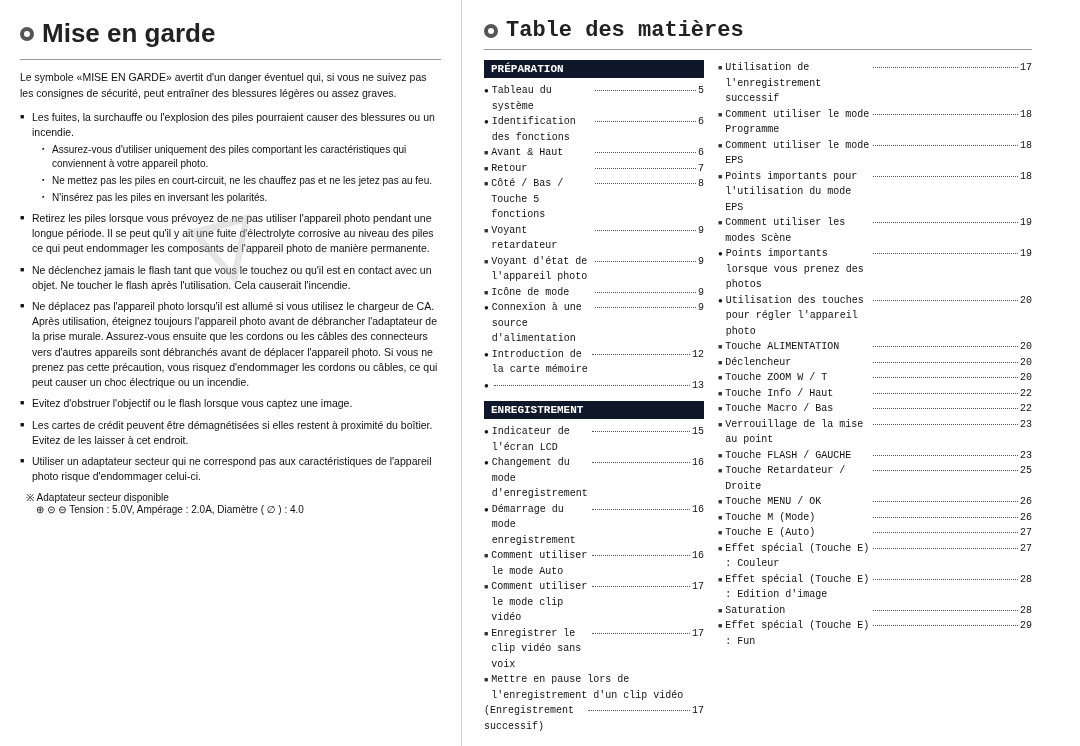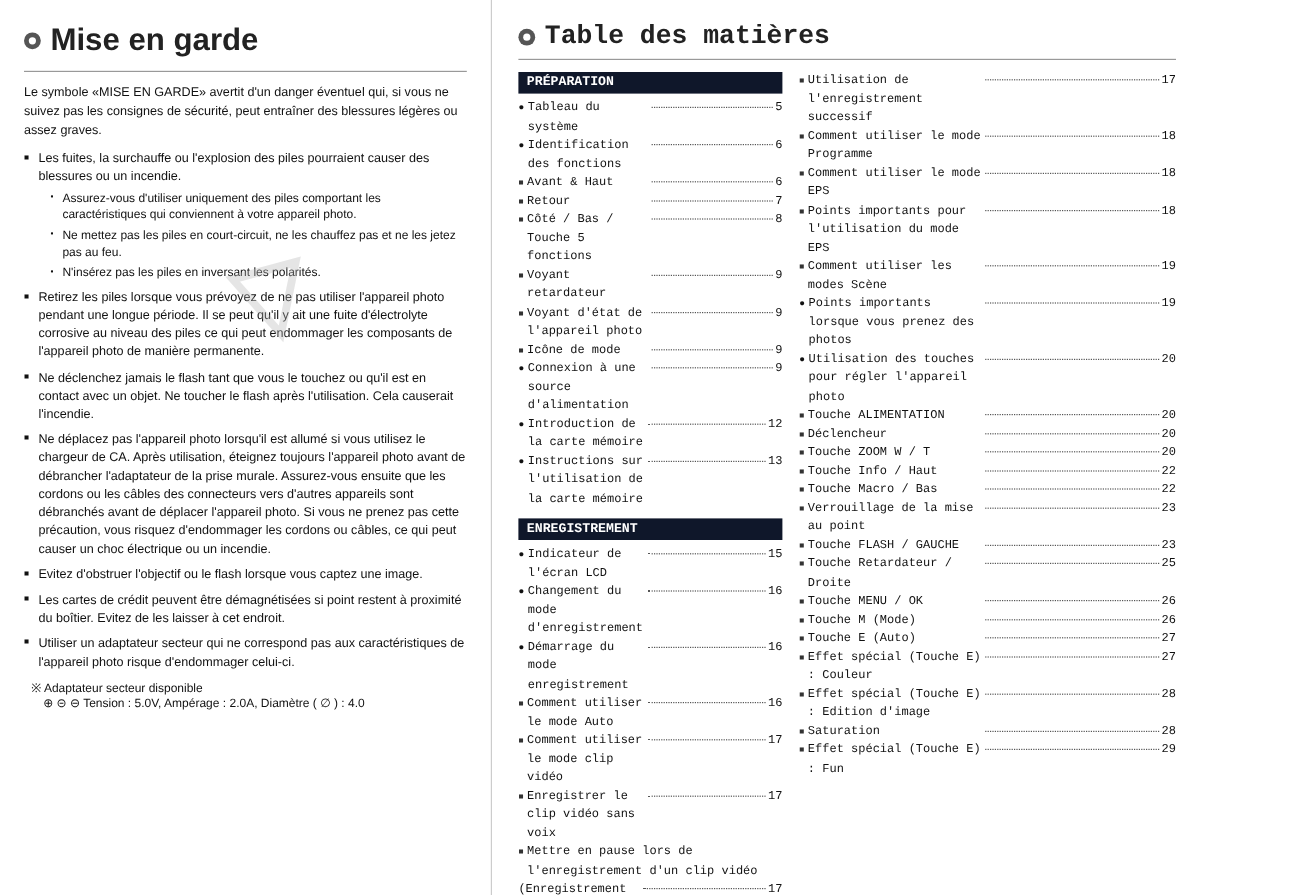--- a/index.html
+++ b/index.html
@@ -7,21 +7,21 @@
       width: 1080px;
       height: 746px;
       background: #fff;
       font-family: Arial, sans-serif;
       font-size: 11px;
       color: #111;
       display: flex;
       overflow: hidden;
     }
     .left-panel {
-      width: 410px;
+      width: 462px;
       padding: 18px 20px 18px 20px;
       border-right: 1px solid #ccc;
     }
     .right-panel {
       width: 590px;
       padding: 18px 20px 18px 22px;
       font-family: Liberation Mono, monospace;
     }
     .section-header {
       display: flex;
@@ -207,21 +207,21 @@
   <ul class="warning-list" id="warning-list-container">
       <li>Les fuites, la surchauffe ou l'explosion des piles pourraient causer des blessures ou un incendie.<ul class="sub-list">
           <li>Assurez-vous d'utiliser uniquement des piles comportant les caractéristiques qui conviennent à votre appareil photo.</li>
           <li>Ne mettez pas les piles en court-circuit, ne les chauffez pas et ne les jetez pas au feu.</li>
           <li>N'insérez pas les piles en inversant les polarités.</li>
         </ul></li>
       <li>Retirez les piles lorsque vous prévoyez de ne pas utiliser l'appareil photo pendant une longue période. Il se peut qu'il y ait une fuite d'électrolyte corrosive au niveau des piles ce qui peut endommager les composants de l'appareil photo de manière permanente.</li>
       <li>Ne déclenchez jamais le flash tant que vous le touchez ou qu'il est en contact avec un objet. Ne toucher le flash après l'utilisation. Cela causerait l'incendie.</li>
       <li>Ne déplacez pas l'appareil photo lorsqu'il est allumé si vous utilisez le chargeur de CA. Après utilisation, éteignez toujours l'appareil photo avant de débrancher l'adaptateur de la prise murale. Assurez-vous ensuite que les cordons ou les câbles des connecteurs vers d'autres appareils sont débranchés avant de déplacer l'appareil photo. Si vous ne prenez pas cette précaution, vous risquez d'endommager les cordons ou câbles, ce qui peut causer un choc électrique ou un incendie.</li>
       <li>Evitez d'obstruer l'objectif ou le flash lorsque vous captez une image.</li>
-      <li>Les cartes de crédit peuvent être démagnétisées si point restent à proximité du boîtier. Evitez de les laisser à cet endroit.</li>
+      <li>Les cartes de crédit peuvent être démagnétisées si elles restent à proximité du boîtier. Evitez de les laisser à cet endroit.</li>
       <li>Utiliser un adaptateur secteur qui ne correspond pas aux caractéristiques de l'appareil photo risque d'endommager celui-ci.</li>
     </ul>
   <p class="adapter-note">※ Adaptateur secteur disponible</p>
   <p class="adapter-symbols">⊕ ⊝ ⊖  Tension : 5.0V, Ampérage : 2.0A, Diamètre ( ∅ ) : 4.0</p>
 </div>
 
 <div class="watermark" style="position:absolute;left:195px;top:200px;">▽</div>
 
 <div class="right-panel">
   <div class="right-section-title">
@@ -288,21 +288,20 @@
             <span class="page-num">9</span>
           </li>
           <li>
             <span class="bullet">●</span>
             <span class="entry-text">Introduction de la carte mémoire</span>
             <span class="dots"></span>
             <span class="page-num">12</span>
           </li>
           <li>
             <span class="bullet">●</span>
-            <span class="entry-text">Instructions sur l'utilisation de la carte mémoire</span>
             <span class="dots"></span>
             <span class="page-num">13</span>
           </li>
         </ul>
         <div class="toc-section-header">ENREGISTREMENT</div>
         <ul class="toc-list">
           <li>
             <span class="bullet">●</span>
             <span class="entry-text">Indicateur de l'écran LCD</span>
             <span class="dots"></span>

